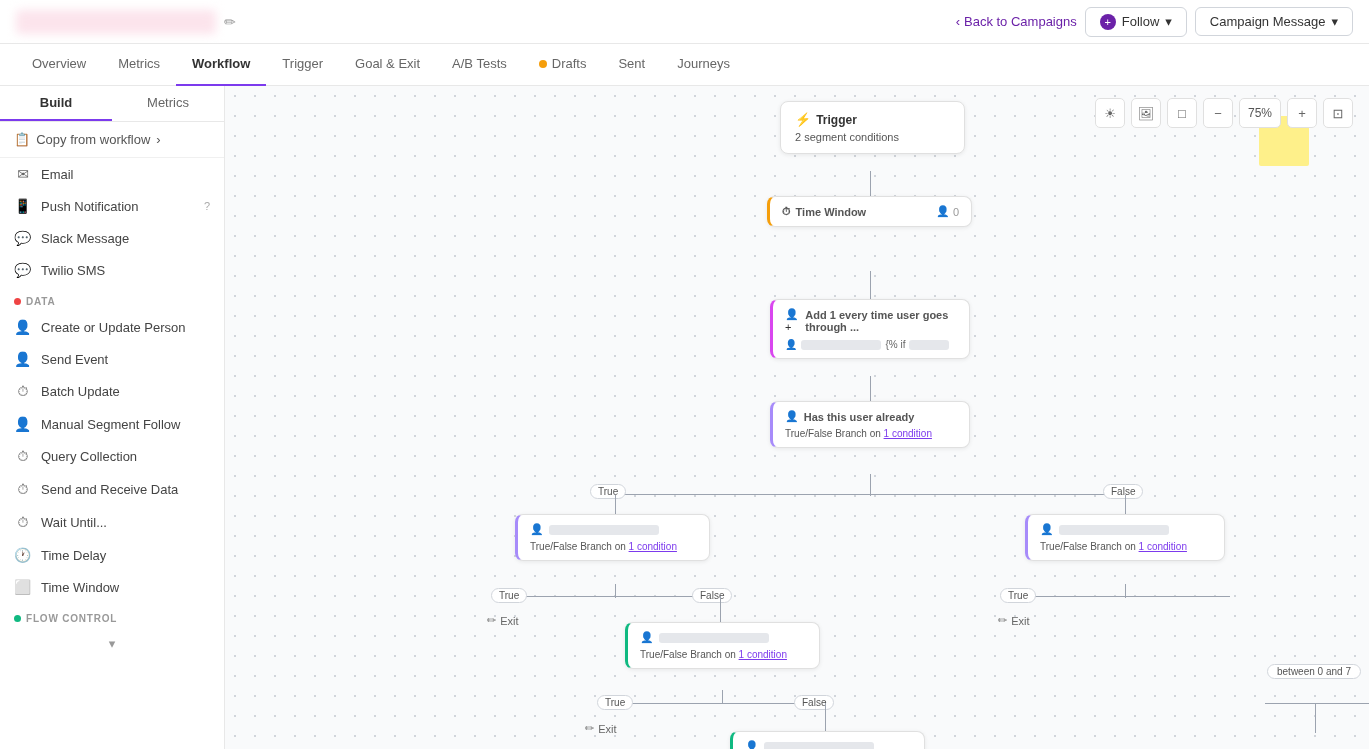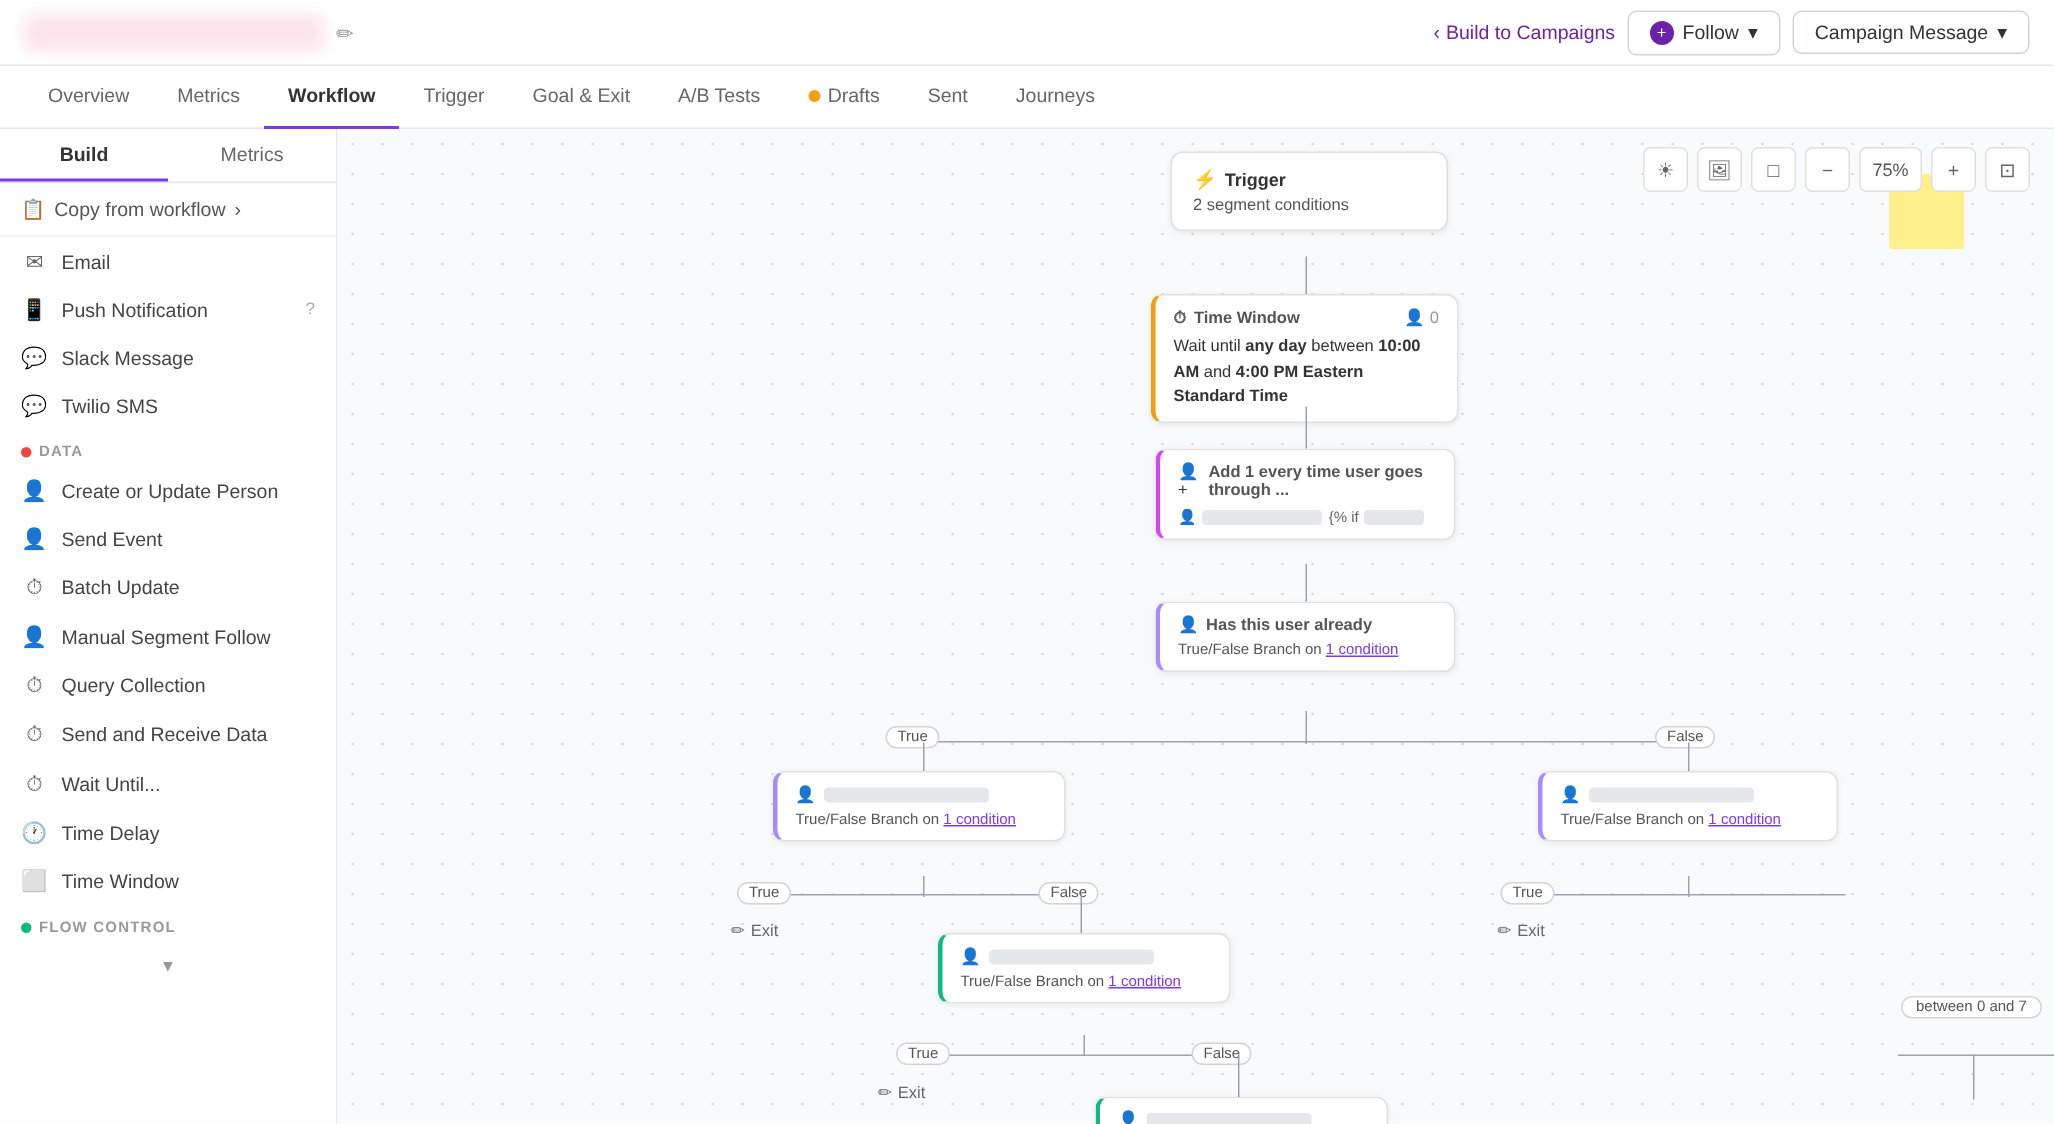--- a/index.html
+++ b/index.html
@@ -70,21 +70,21 @@
 <body>
 
 <div class="topbar">
   <div class="topbar-left">
     <div class="campaign-title" style="filter:blur(5px); background:#fce4ec; width:200px; height:24px; border-radius:4px;"></div>
     <span class="edit-icon">✏</span>
   </div>
   <div class="topbar-right">
     <a class="btn-back">
       <span>‹</span>
-      <span>Build to Campaigns</span>
+      <span>Back to Campaigns</span>
     </a>
     <button class="btn-follow">
       <span class="plus-icon">+</span>
       <span>Follow</span>
       <span>▾</span>
     </button>
     <button class="btn-campaign-actions">
       <span>Campaign Message</span>
       <span>▾</span>
     </button>
@@ -236,23 +236,20 @@
         <div class="node-header-row">
           <div class="node-title-row">
             <span>⏱</span>
             <span style="font-size:11px;font-weight:600;color:#555;">Time Window</span>
           </div>
           <div class="node-count">
             <span>👤</span>
             <span>0</span>
           </div>
         </div>
-        <div style="font-size:11px;color:#333;margin-top:5px;line-height:1.5;">
-          Wait until <strong>any day</strong> between <strong>10:00 AM</strong> and <strong>4:00 PM Eastern Standard Time</strong>
-        </div>
       </div>
 
       <div style="position:absolute;left:645px;top:185px;width:1px;height:28px;background:#9ca3af;"></div>
 
       <div class="node" style="left:545px;top:213px;width:200px;border-left:3px solid #d946ef;padding:8px 12px;">
         <div style="display:flex;align-items:center;justify-content:space-between;">
           <div style="display:flex;align-items:center;gap:5px;">
             <span style="font-size:11px;">👤+</span>
             <span style="font-size:11px;font-weight:600;color:#555;">Add 1 every time user goes through ...</span>
           </div>

